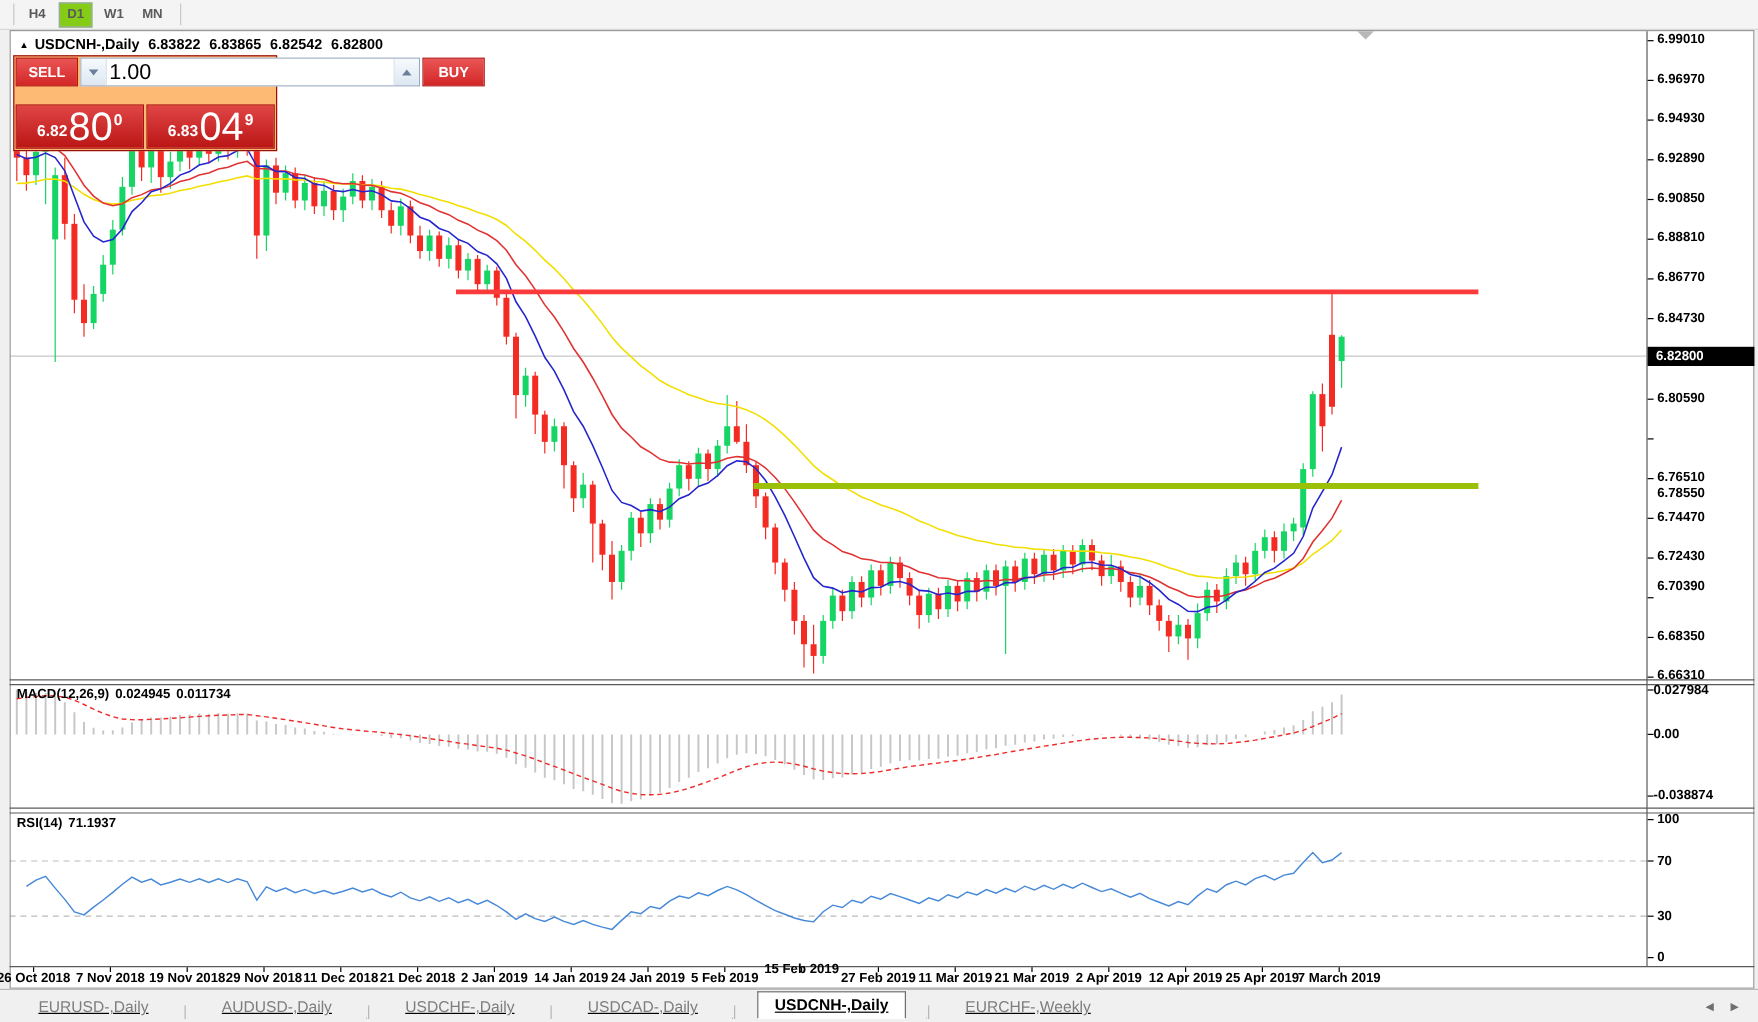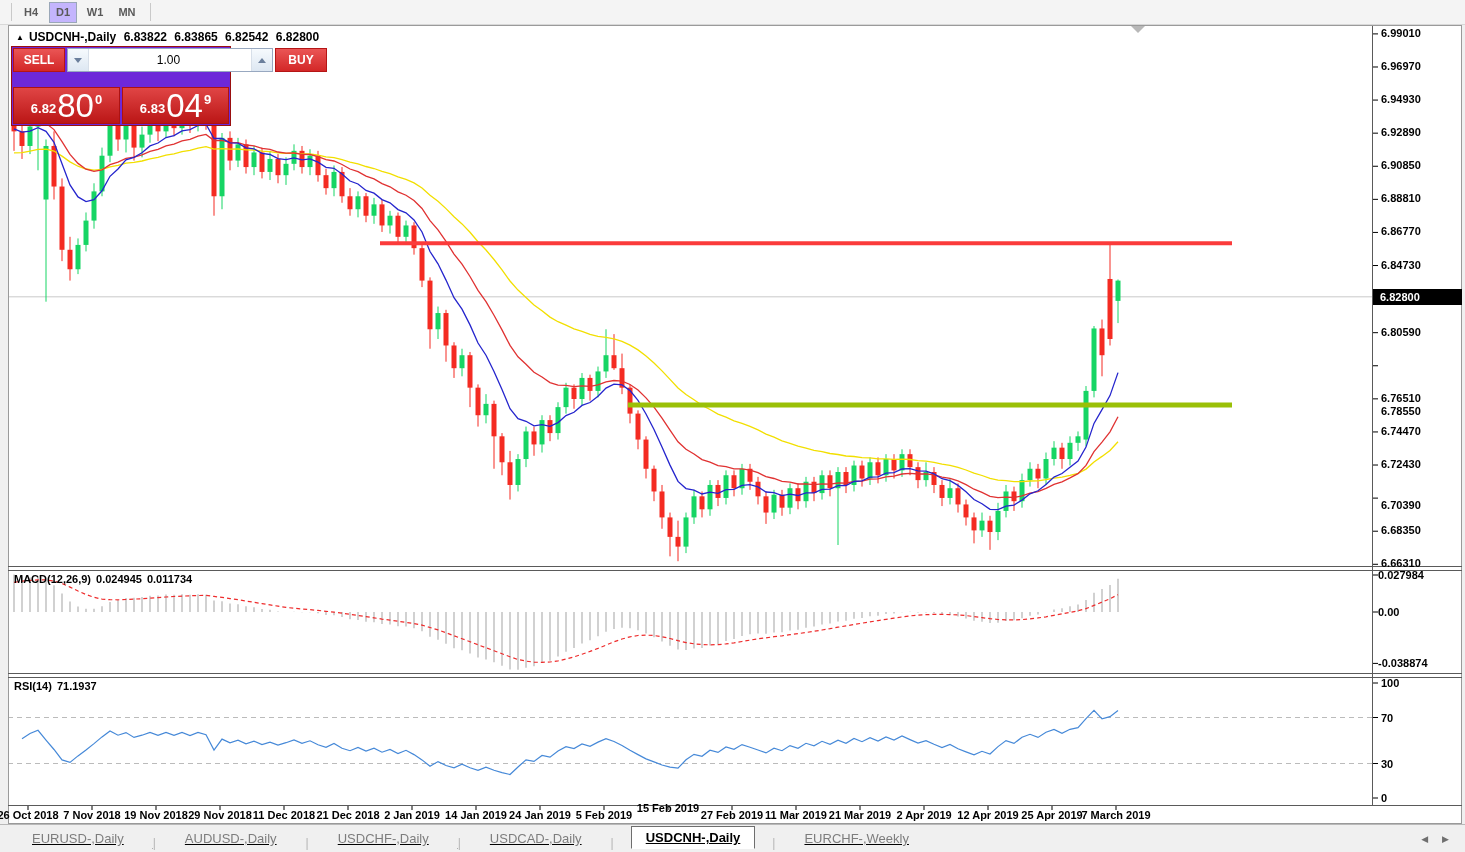--- a/index.html
+++ b/index.html
@@ -1,46 +1,46 @@
 <!DOCTYPE html>
 <html><head>
 <meta charset="utf-8">
 <style>
   html,body{margin:0;padding:0;background:#f0f0f0;font-family:"Liberation Sans",sans-serif;}
   #app{position:relative;width:1465px;height:852px;background:#f0f0f0;overflow:hidden;}
 
   
   #toolbar{position:absolute;left:0;top:0;width:1465px;height:25px;background:#f4f4f4;border-bottom:1px solid #d8d8d8;display:flex;align-items:center;padding-left:6px;box-sizing:border-box;}
   .tf-btn{min-width:26px;height:19px;display:flex;align-items:center;justify-content:center;font-size:11px;font-weight:700;color:#5a5a5a;margin-right:4px;border:1px solid transparent;cursor:default;}
-  .tf-btn.active{border:1px solid #9aa7b8;background:#c4b5fd;}
+  .tf-btn.active{border:1px solid #9aa7b8;background:#84cc16;}
   .tb-sep{width:1px;height:18px;background:#c9c9c9;margin:0 5px;}
 
   
   #chart-window{position:absolute;left:8px;top:25px;width:1454px;height:798px;background:#ffffff;}
   #chart-svg-holder{position:absolute;left:0;top:0;width:1465px;height:852px;z-index:1;}
   #overlay{position:absolute;left:0;top:0;width:1465px;height:852px;z-index:3;pointer-events:none;}
 
   .axis-label{position:absolute;font-size:11px;font-weight:700;color:#000;white-space:nowrap;}
   .date-label{position:absolute;font-size:11px;font-weight:700;color:#000;white-space:nowrap;transform:translateX(-50%);}
   #price-badge{position:absolute;left:1373px;top:289px;width:89px;height:16px;background:#000;color:#fff;font-size:11px;font-weight:700;line-height:16px;padding-left:7px;box-sizing:border-box;z-index:4;}
 
   #chart-title{position:absolute;left:16px;top:30px;font-size:12px;font-weight:700;color:#000;z-index:5;}
   #chart-title .tri{font-size:8px;position:relative;top:-1px;margin-right:5px;}
   #chart-title span{margin-right:4px;}
   #scroll-marker{position:absolute;left:1131px;top:26px;width:0;height:0;border-left:7px solid transparent;border-right:7px solid transparent;border-top:7px solid #b8b8b8;z-index:5;}
 
   
-  #trade-widget{position:absolute;left:11px;top:46px;width:220px;z-index:6;background:#6d28d9;border:1px solid #9a0f0f;box-sizing:border-box;padding:1px;}
+  #trade-widget{position:absolute;left:11px;top:46px;width:220px;z-index:6;background:#fdba74;border:1px solid #9a0f0f;box-sizing:border-box;padding:1px;}
   #tw-row1{display:flex;height:24px;}
   .tw-btn{flex:0 0 52px;background:linear-gradient(#ea5555,#d32727);color:#fff;font-size:12px;font-weight:700;display:flex;align-items:center;justify-content:center;border:1px solid #b51515;box-sizing:border-box;cursor:pointer;}
   #tw-volgroup{flex:1;display:flex;border:1px solid #98a8c0;background:#fff;margin:0 2px;box-sizing:border-box;}
   .spin-btn{width:20px;background:linear-gradient(#f6fafd,#dde7f2);display:flex;align-items:center;justify-content:center;cursor:pointer;}
   .spin-tri-down{width:0;height:0;border-left:4px solid transparent;border-right:4px solid transparent;border-top:5px solid #6b7f9c;}
   .spin-tri-up{width:0;height:0;border-left:4px solid transparent;border-right:4px solid transparent;border-bottom:5px solid #6b7f9c;}
-  #tw-vol-input{flex:1;border:none;outline:none;font-size:12px;font-family:"Liberation Sans",sans-serif;text-align:center;padding-right:5px;color:#000;border-left:1px solid #d7dfe9;border-right:1px solid #d7dfe9;}
+  #tw-vol-input{flex:1;border:none;outline:none;font-size:18px;font-family:"Liberation Sans",sans-serif;text-align:left;padding-right:5px;color:#000;border-left:1px solid #d7dfe9;border-right:1px solid #d7dfe9;}
   #tw-row2{display:flex;height:37px;margin-top:15px;}
   .big-box{flex:1;background:linear-gradient(#e04545,#bb1616);border:1px solid #ad1212;color:#fff;display:flex;align-items:center;justify-content:center;cursor:pointer;}
   .big-box + .big-box{margin-left:2px;}
   .bp-small{font-size:13px;font-weight:700;align-self:flex-end;margin-bottom:7px;}
   .bp-big{font-size:33px;font-weight:400;line-height:33px;margin:0 1px;}
   .bp-sup{font-size:13px;font-weight:700;align-self:flex-start;margin-top:4px;}
 
   .panel-label{position:absolute;font-size:11px;font-weight:700;color:#000;z-index:4;}
   .panel-label span{margin-right:5px;}
 
@@ -572,21 +572,21 @@
       <div class="axis-label" style="left: 1381px; top: 126.166px;">6.92890</div>
       <div class="axis-label" style="left: 1381px; top: 159.255px;">6.90850</div>
       <div class="axis-label" style="left: 1381px; top: 192.344px;">6.88810</div>
       <div class="axis-label" style="left: 1381px; top: 225.433px;">6.86770</div>
       <div class="axis-label" style="left: 1381px; top: 258.522px;">6.84730</div>
       <div class="axis-label" style="left: 1381px; top: 325.672px;">6.80590</div>
       <div class="axis-label" style="left: 1381px; top: 358.761px; margin-top: 46px;">6.78550</div>
       <div class="axis-label" style="left: 1381px; top: 391.85px;">6.76510</div>
       <div class="axis-label" style="left: 1381px; top: 424.939px;">6.74470</div>
       <div class="axis-label" style="left: 1381px; top: 458.028px;">6.72430</div>
-      <div class="axis-label" style="left: 1381px; top: 499px; text-align: right;">6.70390</div>
+      <div class="axis-label" style="left: 1381px; top: 483px; text-align: right;">6.70390</div>
       <div class="axis-label" style="left: 1381px; top: 524.205px;">6.68350</div>
       <div class="axis-label" style="left: 1381px; top: 557.294px;">6.66310</div>
       <div class="axis-label" style="left: 1378px; top: 569.005px;">0.027984</div>
       <div class="axis-label" style="left: 1378px; top: 606px;">0.00</div>
       <div class="axis-label" style="left: 1378px; top: 657.391px;">-0.038874</div>
       <div class="axis-label" style="left: 1381px; top: 677px;">100</div>
       <div class="axis-label" style="left: 1381px; top: 711.5px;">70</div>
       <div class="axis-label" style="left: 1381px; top: 757.5px;">30</div>
       <div class="axis-label" style="left: 1381px; top: 792px;">0</div>
       <div class="date-label" style="left: 28px; top: 809px;">26 Oct 2018</div>

